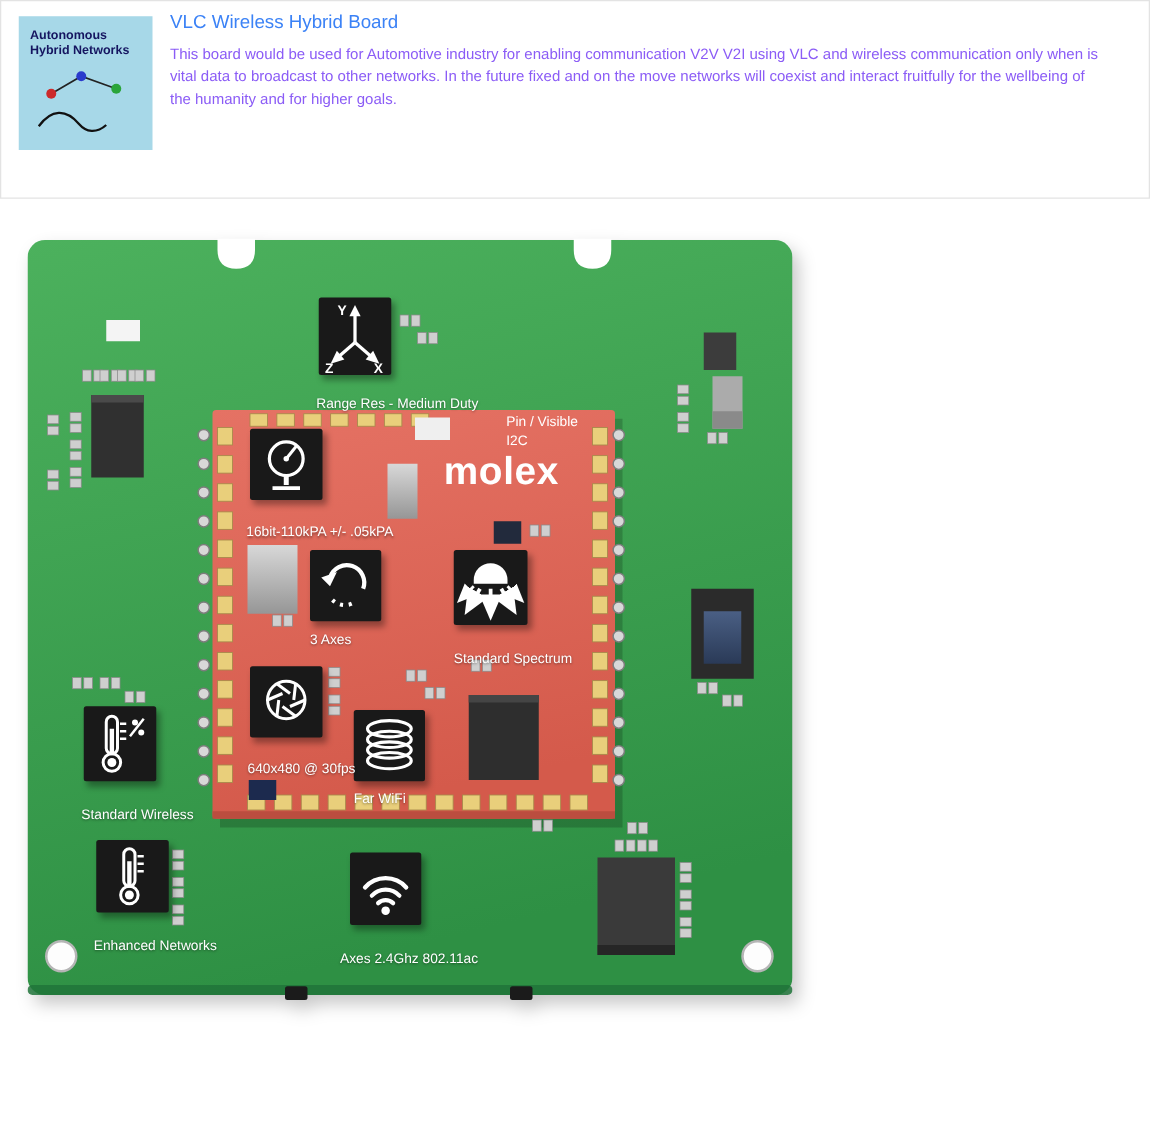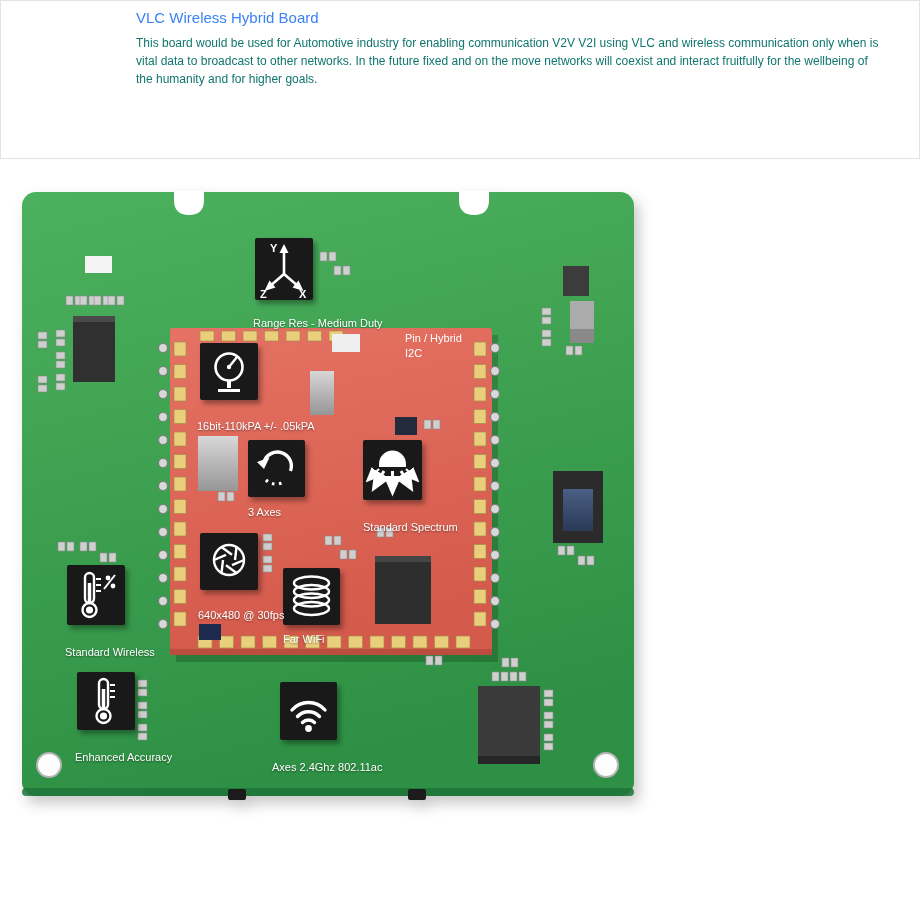--- a/index.html
+++ b/index.html
@@ -7,41 +7,52 @@
   body{width:920px;height:900px;position:relative;overflow:hidden;
        font-family:"Liberation Sans",sans-serif}
 
   
   .header-card{position:absolute;left:0;top:0;width:920px;height:159px;
                background:#fff;border:1px solid #e3e3e3}
   .logo{position:absolute;left:14px;top:12px;width:107px;height:107px;background:#a7d8e8}
   .logo svg{width:100%;height:100%}
   .title{position:absolute;left:135px;top:8px;font-size:15px;color:#3b82f6}
   .desc{position:absolute;left:135px;top:33px;width:748px;font-size:12px;
-        line-height:1.5;color:#0f766e}
+        line-height:1.5;color:#8b5cf6}
 
   
   .board-wrap{position:absolute;left:22px;top:190px;width:612px;height:616px}
   #pcb-svg{position:absolute;left:0;top:0;width:612px;height:616px;
            filter:drop-shadow(5px 7px 7px rgba(0,0,0,.22))}
   .sensor-icon{position:absolute;background:#191919;border-radius:2px;
                box-shadow:3px 4px 5px rgba(0,0,0,.35);
                display:flex;align-items:center;justify-content:center}
   .sensor-icon svg{width:100%;height:100%}
   .pcb-label{position:absolute;color:#fff;font-size:11px;white-space:nowrap;
              text-shadow:0 1px 2px rgba(0,0,0,.45)}
   .brand{position:absolute;left:333px;top:169px;color:#fff;font-size:31px;
          font-weight:bold;letter-spacing:.5px}
   .module-note{position:absolute;left:383px;top:141px;color:#fff;font-size:11px;
                line-height:1.4}
 </style>
 </head>
 <body>
 
 <div class="header-card">
+  <div class="logo">
+    <svg viewBox="0 0 107 107">
+      <text x="9" y="18" font-size="10" font-weight="bold" fill="#151560">Autonomous</text>
+      <text x="9" y="30" font-size="10" font-weight="bold" fill="#151560">Hybrid Networks</text>
+      <polyline points="26,62 50,48 78,58" stroke="#222" stroke-width="1.3" fill="none"></polyline>
+      <circle cx="26" cy="62" r="4" fill="#cc2a2a"></circle>
+      <circle cx="50" cy="48" r="4" fill="#2a3acc"></circle>
+      <circle cx="78" cy="58" r="4" fill="#2aa53a"></circle>
+      <path d="M 16,88 C 26,74 38,74 48,86 C 54,93 62,94 70,87" stroke="#111" stroke-width="1.8" fill="none"></path>
+    </svg>
+  </div>
   <div class="title">VLC Wireless Hybrid Board</div>
   <div class="desc">This board would be used for Automotive industry for enabling communication V2V V2I using VLC and wireless communication only when is vital data to broadcast to other networks. In the future fixed and on the move networks will coexist and interact fruitfully for the wellbeing of the humanity and for higher goals.</div>
 </div>
 
 <div class="board-wrap">
 
   <svg id="pcb-svg" viewBox="0 0 612 616">
     <defs>
       <linearGradient id="gGreen" x1="0" y1="0" x2="0.25" y2="1">
         <stop offset="0" stop-color="#4cb15d"></stop>
@@ -361,27 +372,28 @@
     <svg viewBox="0 0 57 58">
       <g stroke="#fff" stroke-width="3.4" fill="none" stroke-linecap="round">
         <path d="M 12,28 A 22,22 0 0 1 45,28"></path>
         <path d="M 17.5,34.5 A 15,15 0 0 1 39.5,34.5"></path>
         <path d="M 22.5,40.5 A 8.5,8.5 0 0 1 34.5,40.5"></path>
       </g>
       <circle cx="28.5" cy="46.5" r="3.4" fill="#fff"></circle>
     </svg>
   </div>
 
+  <div class="brand">molex</div>
   <div class="module-note">
-    <div>Pin / Hybrid</div>
+    <div>Pin / Visible</div>
     <div>I2C</div>
   </div>
 
   <div class="pcb-label" style="left:231px;top:127px">Range Res - Medium Duty</div>
   <div class="pcb-label" style="left:175px;top:230px">16bit-110kPA +/- .05kPA</div>
   <div class="pcb-label" style="left:226px;top:316px">3 Axes</div>
   <div class="pcb-label" style="left:341px;top:331px">Standard Spectrum</div>
   <div class="pcb-label" style="left:176px;top:419px">640x480 @ 30fps</div>
   <div class="pcb-label" style="left:261px;top:443px">Far WiFi</div>
   <div class="pcb-label" style="left:43px;top:456px">Standard Wireless</div>
-  <div class="pcb-label" style="left:53px;top:561px">Enhanced Accuracy</div>
+  <div class="pcb-label" style="left:53px;top:561px">Enhanced Networks</div>
   <div class="pcb-label" style="left:250px;top:571px">Axes 2.4Ghz 802.11ac</div>
 </div>
 
 </body></html>

